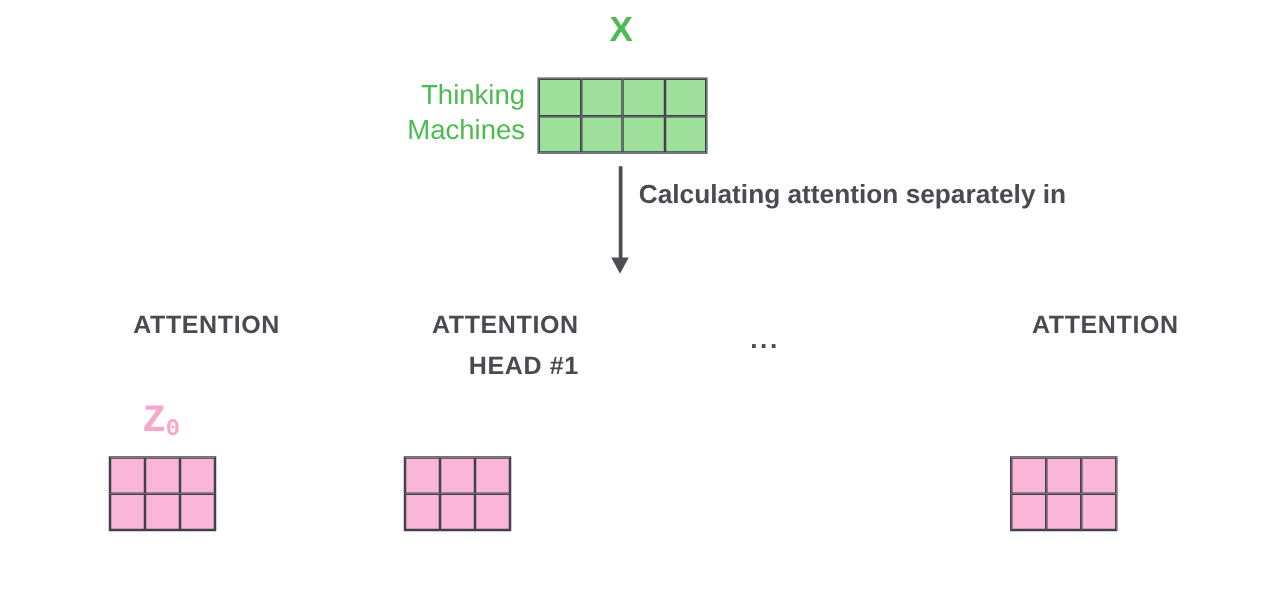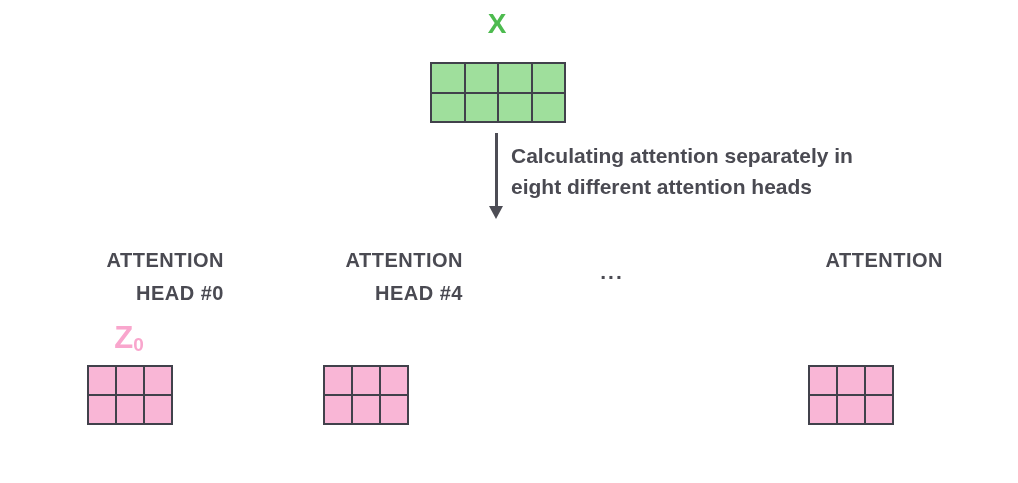--- a/index.html
+++ b/index.html
@@ -94,20 +94,21 @@
     letter-spacing: 2px;
     color: var(--dark-text);
   }
 
   
   .z-label {
     position: absolute;
     top: 320px; text-align: center;
     font-size: 31px; font-weight: 700;
     color: var(--pink-text);
+    font-family: Liberation Mono, monospace;
   }
   .z-label .sub {
     font-size: 19px;
     vertical-align: -3px;
   }
   #z0-label { left: 87px;  width: 84px; }
   #z1-label { left: 323px; width: 84px; }
   #z7-label { left: 808px; width: 84px; }
 
   
@@ -120,46 +121,48 @@
     letter-spacing: 1px;
   }
 </style>
 </head>
 <body>
 
 <div class="canvas">
 
   <div class="x-label">X</div>
 
+  <div class="input-words">
+    <div>Thinking</div>
+    <div>Machines</div>
+  </div>
 
   <div class="matrix green-matrix">
       <div class="cell"></div>
       <div class="cell"></div>
       <div class="cell"></div>
       <div class="cell"></div>
       <div class="cell"></div>
       <div class="cell"></div>
       <div class="cell"></div>
       <div class="cell"></div>
     </div>
 
   <div class="arrow-line"></div>
   <div class="arrow-head"></div>
   <div class="arrow-caption">
     <div>Calculating attention separately in</div>
-    <div>eight different attention heads</div>
   </div>
 
   <div class="head-title" id="head0-title">
     <div>ATTENTION</div>
-    <div>HEAD #0</div>
   </div>
   <div class="head-title" id="head1-title">
     <div>ATTENTION</div>
-    <div>HEAD #4</div>
+    <div>HEAD #1</div>
   </div>
   <div class="ellipsis">...</div>
   <div class="head-title" id="head7-title">
     <div>ATTENTION</div>
   </div>
 
   <div class="z-label" id="z0-label"><span>Z</span><span class="sub">0</span></div>
 
   <div class="matrix pink-matrix" id="z0-matrix">
       <div class="cell"></div>

